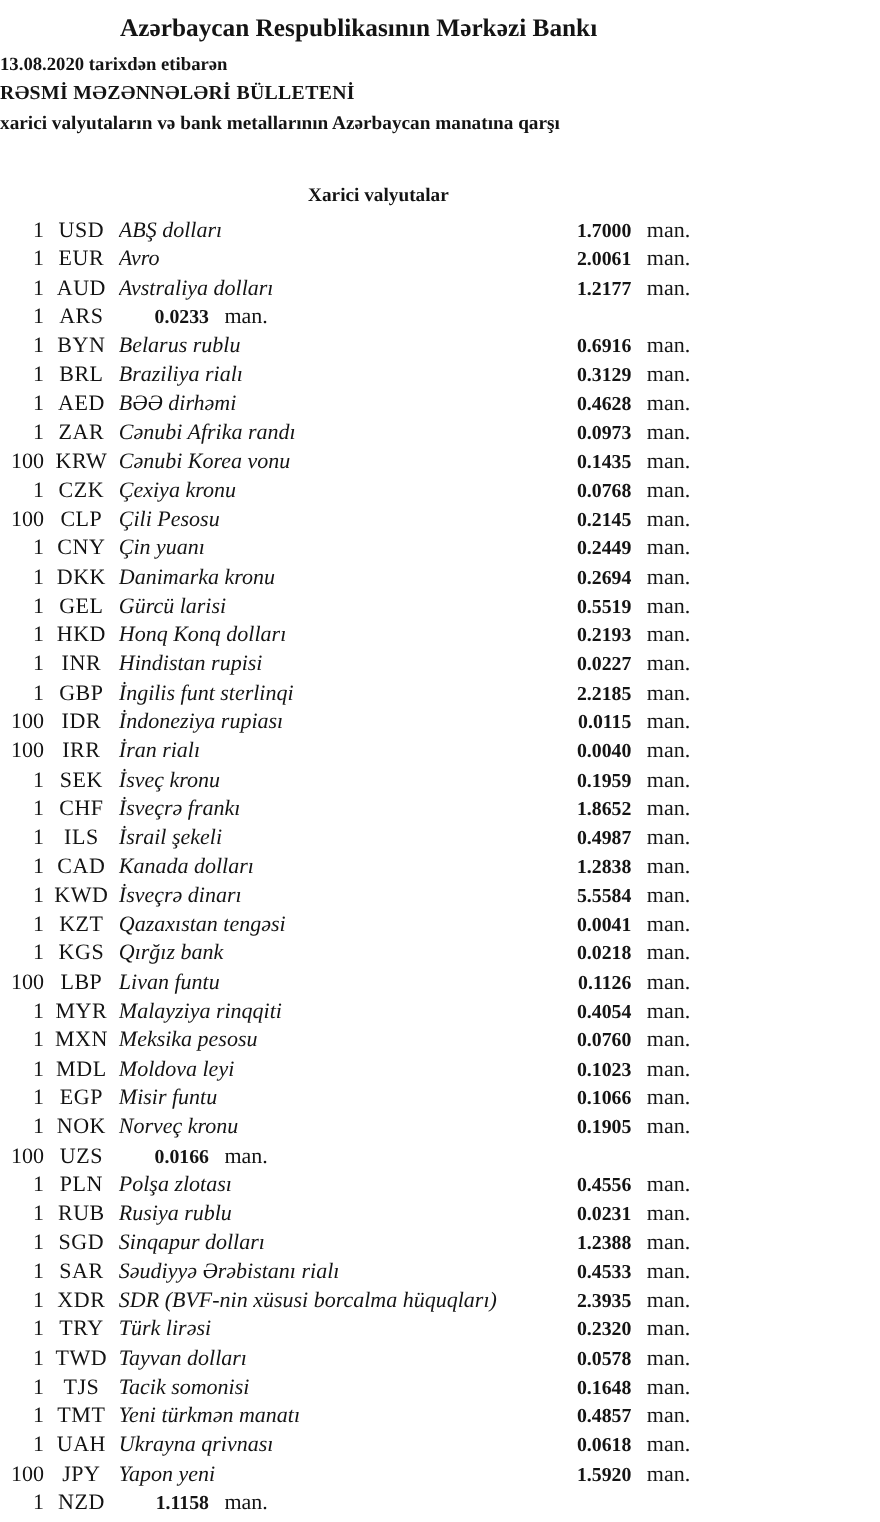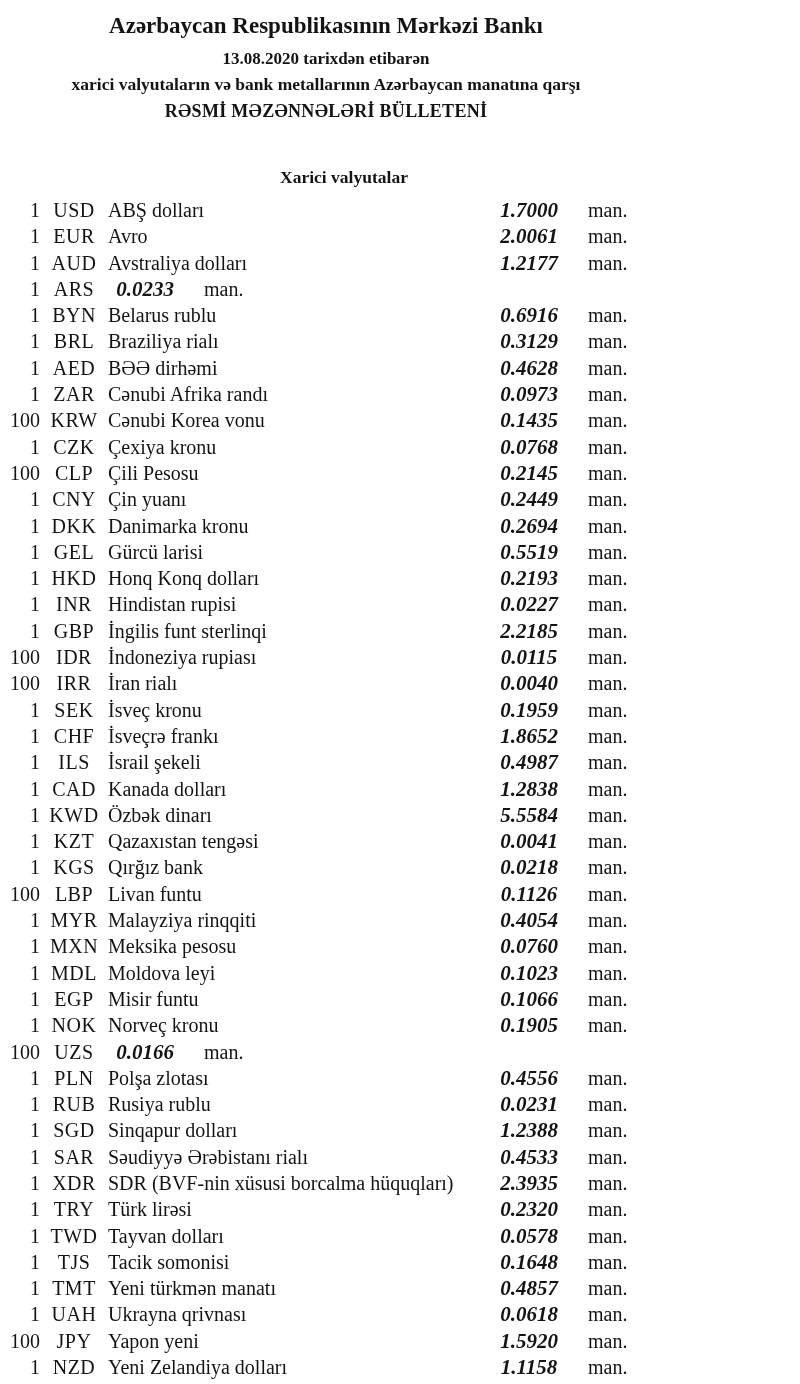--- a/index.html
+++ b/index.html
@@ -12,21 +12,21 @@
   }
   .page { width: 652px; }
   .title {
     margin: 12px 0 0 0;
     text-align: center;
     font-size: 23px;
     line-height: 28px;
     font-weight: 700;
   }
   .sub {
-    text-align: center;
+    text-align: left;
     font-weight: 700;
     font-size: 17.5px;
     line-height: 27px;
   }
   .sub-date {
     margin-top: 6px;
     font-size: 17px;
     line-height: 25px;
   }
   .bulletin { font-size: 18px; letter-spacing: 0.3px; }
@@ -43,43 +43,42 @@
     display: flex;
     align-items: baseline;
     height: 26.31px;
     font-size: 20px;
     padding-right: 14px;
     box-sizing: border-box;
     white-space: nowrap;
   }
   .qty  { flex: none; width: 40px;  text-align: right; }
   .code { flex: none; width: 52px;  margin-left: 8px; text-align: center; letter-spacing: 0.5px; }
-  .name { flex: 1; margin-left: 8px; overflow: hidden; }
+  .name { flex: 1; margin-left: 8px; overflow: hidden; font-style: italic; }
   .rate {
     flex: none; width: 90px;
-    text-align: center;
+    text-align: right;
     font-weight: 700;
-    font-style: italic;
-    font-size: 21px;
+    font-size: 18px;
   }
   .unit {
     flex: none; width: 64px;
     padding-left: 14px;
     box-sizing: border-box;
     text-align: left;
   }
 </style>
 </head>
 <body>
 
 <div class="page">
   <h1 class="title">Azərbaycan Respublikasının Mərkəzi Bankı</h1>
   <div class="sub sub-date">13.08.2020 tarixdən etibarən</div>
+  <div class="sub bulletin">RƏSMİ MƏZƏNNƏLƏRİ BÜLLETENİ</div>
   <div class="sub">xarici valyutaların və bank metallarının Azərbaycan manatına qarşı</div>
-  <div class="sub bulletin">RƏSMİ MƏZƏNNƏLƏRİ BÜLLETENİ</div>
 
   <div class="section-title">Xarici valyutalar</div>
 
   <div class="rates">
   <div class="row">
     <span class="qty">1</span>
     <span class="code">USD</span>
     <span class="name">ABŞ dolları</span>
     <span class="rate">1.7000</span>
     <span class="unit">man.</span>
@@ -256,21 +255,21 @@
     <span class="qty">1</span>
     <span class="code">CAD</span>
     <span class="name">Kanada dolları</span>
     <span class="rate">1.2838</span>
     <span class="unit">man.</span>
   </div>
 
   <div class="row">
     <span class="qty">1</span>
     <span class="code">KWD</span>
-    <span class="name">Özbək dinarı</span>
+    <span class="name">İsveçrə dinarı</span>
     <span class="rate">5.5584</span>
     <span class="unit">man.</span>
   </div>
 
   <div class="row">
     <span class="qty">1</span>
     <span class="code">KZT</span>
     <span class="name">Qazaxıstan tengəsi</span>
     <span class="rate">0.0041</span>
     <span class="unit">man.</span>
@@ -423,18 +422,17 @@
     <span class="qty">100</span>
     <span class="code">JPY</span>
     <span class="name">Yapon yeni</span>
     <span class="rate">1.5920</span>
     <span class="unit">man.</span>
   </div>
 
   <div class="row">
     <span class="qty">1</span>
     <span class="code">NZD</span>
-    <span class="name">Yeni Zelandiya dolları</span>
     <span class="rate">1.1158</span>
     <span class="unit">man.</span>
   </div>
 </div>
 </div>
 
 </body></html>

